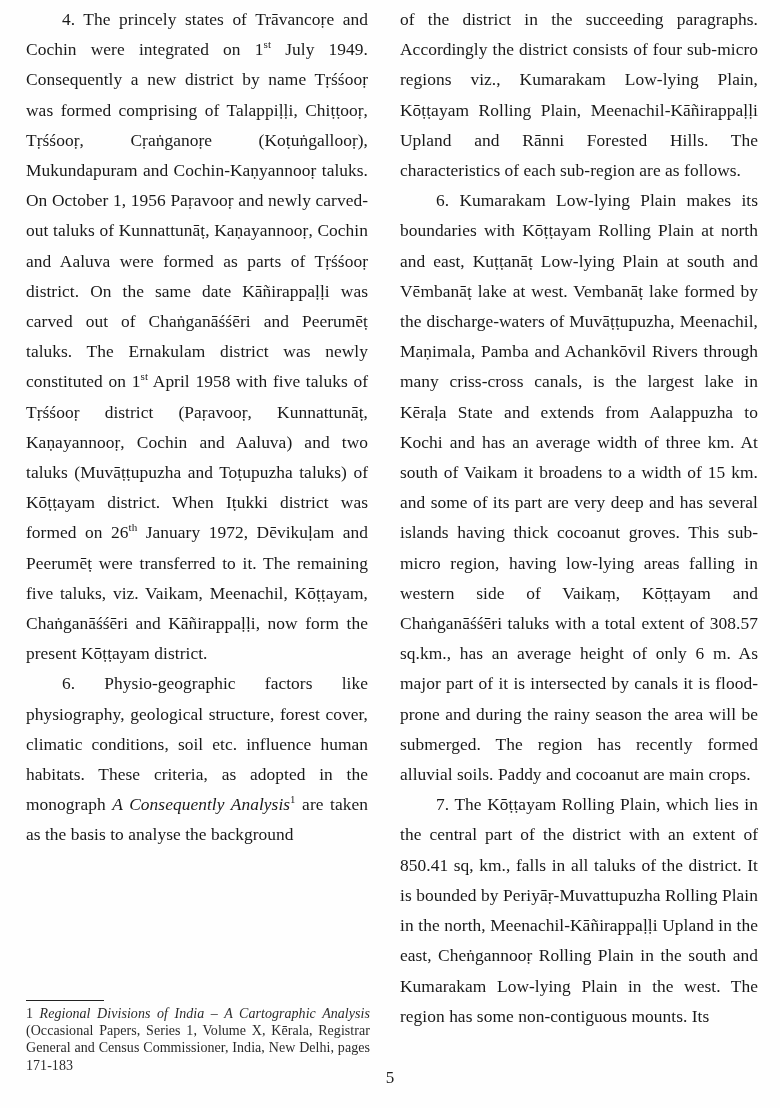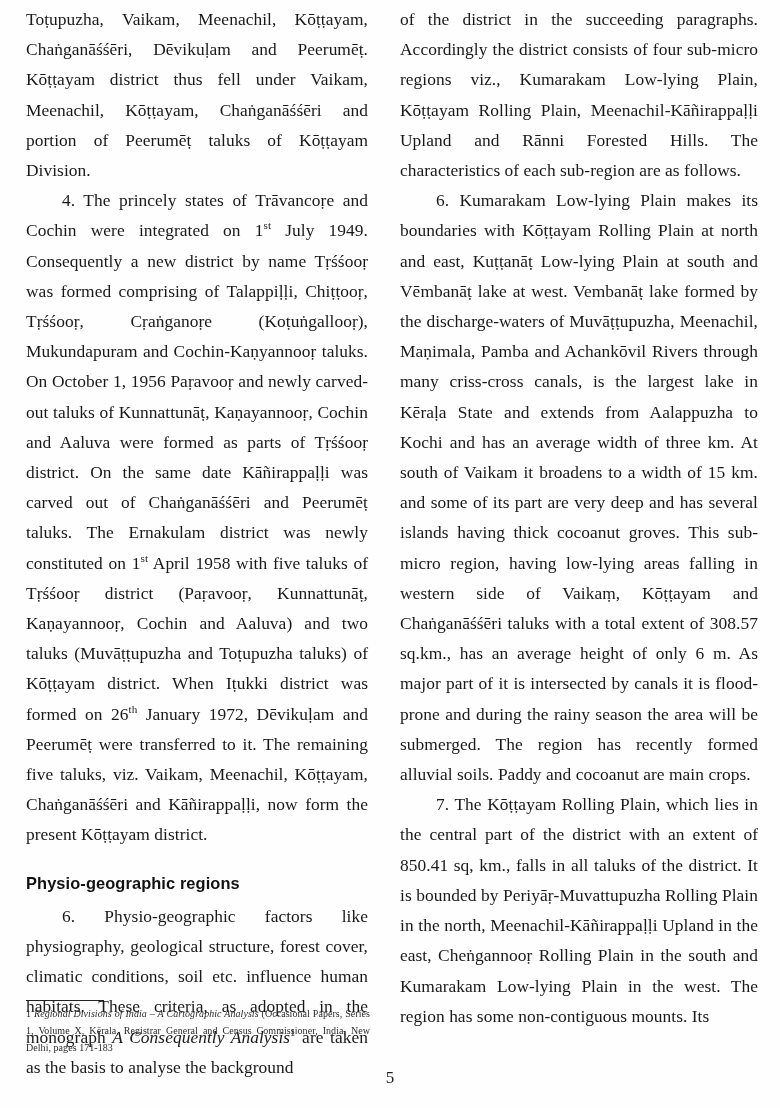--- a/index.html
+++ b/index.html
@@ -73,21 +73,21 @@
     width: 344px;
   }
   .footnote-rule {
     width: 78px;
     height: 0;
     border-top: 1.6px solid #222222;
     margin: 0 0 4px 0;
   }
   .footnote-text {
     margin: 0;
-    font-size: 10px;
+    font-size: 14px;
     line-height: 17.2px;
     text-align: justify;
     color: #2a2a2a;
     letter-spacing: 0.05px;
   }
   .footnote-marker {
     font-style: normal;
   }
   .ital {
     font-style: italic;
@@ -114,25 +114,23 @@
 </style>
 </head>
 <body>
 
 <div id="page">
 
   <div class="columns">
 
     <div class="col col-left">
 
-      <p class="para">Toṭupuzha, Vaikam, Meenachil, Kōṭṭayam, Chaṅganāśśēri,  Dēvikuḷam and Peerumēṭ. Kōṭṭayam district thus fell under Vaikam, Meenachil, Kōṭṭayam, Chaṅganāśśēri and portion of Peerumēṭ taluks of Kōṭṭayam Division.</p>
 
       <p class="para indent"><span>4. The princely states of Trāvancoṛe and Cochin were integrated on 1</span><sup class="ord">st</sup><span> July 1949. Consequently a new district by name Tṛśśooṛ was formed comprising of Talappiḷḷi, Chiṭṭooṛ, Tṛśśooṛ, Cṛaṅganoṛe (Koṭuṅgallooṛ), Mukundapuram and Cochin-Kaṇyannooṛ taluks. On October 1, 1956 Paṛavooṛ and newly carved-out taluks of Kunnattunāṭ, Kaṇayannooṛ, Cochin and Aaluva were formed as parts of Tṛśśooṛ district. On the same date Kāñirappaḷḷi was carved out of Chaṅganāśśēri and Peerumēṭ taluks. The Ernakulam district was newly constituted on 1</span><sup class="ord">st</sup><span> April 1958 with five taluks of Tṛśśooṛ district (Paṛavooṛ, Kunnattunāṭ, Kaṇayannooṛ, Cochin and Aaluva) and two taluks (Muvāṭṭupuzha and Toṭupuzha taluks) of Kōṭṭayam district. When Iṭukki district was formed on 26</span><sup class="ord">th</sup><span> January 1972, Dēvikuḷam and Peerumēṭ were transferred to it. The remaining five taluks, viz. Vaikam, Meenachil, Kōṭṭayam, Chaṅganāśśēri and Kāñirappaḷḷi, now form the present Kōṭṭayam district.</span></p>
 
-      <h2 class="section-heading">Physio-geographic regions</h2>
 
       <p class="para indent"><span>6.  Physio-geographic factors like physiography, geological structure, forest cover, climatic conditions, soil etc. influence human habitats. These criteria, as adopted in the monograph </span><span class="ital">A Consequently Analysis</span><sup class="fn">1</sup><span> are taken as the basis to analyse the background</span></p>
 
     </div>
 
     <div class="col col-right">
 
       <p class="para">of the district in the succeeding paragraphs. Accordingly the district consists of four sub-micro regions viz., Kumarakam Low-lying Plain, Kōṭṭayam Rolling Plain, Meenachil-Kāñirappaḷḷi Upland and Rānni Forested Hills. The characteristics of each sub-region are as follows.</p>
 
       <p class="para indent">6.  Kumarakam Low-lying Plain makes its boundaries with Kōṭṭayam Rolling Plain at north and east, Kuṭṭanāṭ Low-lying Plain at south and Vēmbanāṭ lake at west. Vembanāṭ lake formed by the discharge-waters of Muvāṭṭupuzha, Meenachil, Maṇimala, Pamba and Achankōvil Rivers through many criss-cross canals, is the largest lake in Kēraḷa State and extends from Aalappuzha to Kochi and has an average width of three km. At south of Vaikam it broadens to a width of 15 km. and some of its part are very deep and has several islands having thick cocoanut groves. This sub-micro region, having low-lying areas falling in western side of Vaikaṃ, Kōṭṭayam and Chaṅganāśśēri taluks with a total extent of 308.57 sq.km., has an average height of only 6 m. As major part of it is intersected by canals it is flood-prone and during the rainy season the area will be submerged. The region has recently formed alluvial soils. Paddy and cocoanut are main crops.</p>

